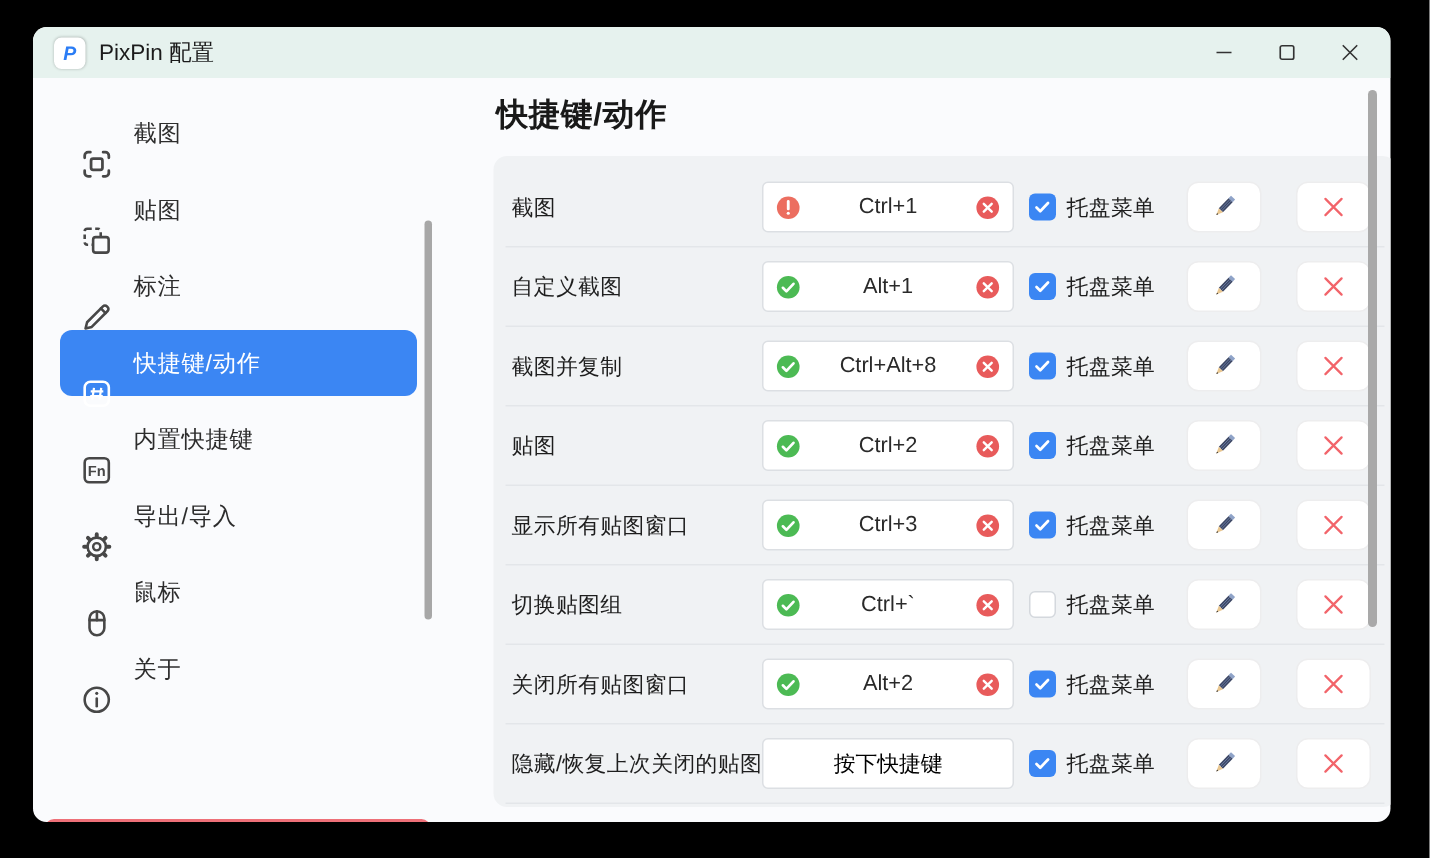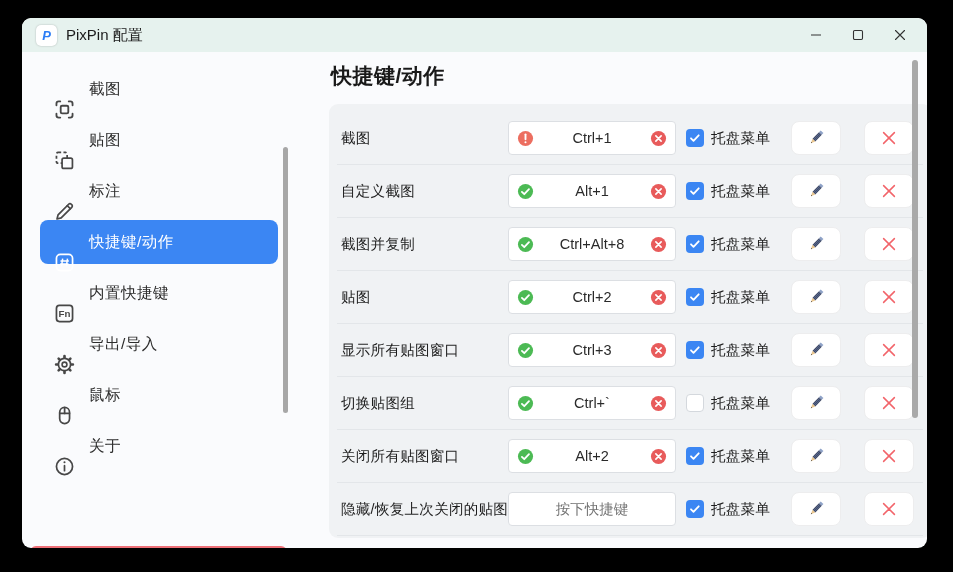--- a/index.html
+++ b/index.html
@@ -70,21 +70,21 @@
     border-bottom:1px solid #e3e6e9;
     display:flex;align-items:center;position:relative;
   }
   .hk-label{margin-left:4px;font-size:14.5px;color:#1e1e1e;letter-spacing:.3px;}
   .hk-input{
     position:absolute;left:171px;top:9px;width:168px;height:34px;
     background:#fff;border:1px solid #dcdfe3;border-radius:4px;box-sizing:border-box;
     display:flex;align-items:center;justify-content:center;
   }
   .hk-key{font-size:14.5px;color:#2a2a2a;}
-  .hk-key.placeholder{color:#737373;}
+  .hk-key.placeholder{color:#000000;}
   .hk-status{position:absolute;left:8px;top:8px;width:17px;height:17px;}
   .hk-clear{position:absolute;right:8px;top:8px;width:17px;height:17px;}
   .tray{position:absolute;left:349px;display:flex;align-items:center;}
   .checkbox{
     width:18px;height:18px;border-radius:4px;box-sizing:border-box;
     background:#fff;border:1px solid #d4d8dd;
     display:flex;align-items:center;justify-content:center;
   }
   .checkbox.checked{background:#3b86f3;border:none;}
   .tray-label{margin-left:7px;font-size:14.5px;color:#1e1e1e;letter-spacing:.3px;}

